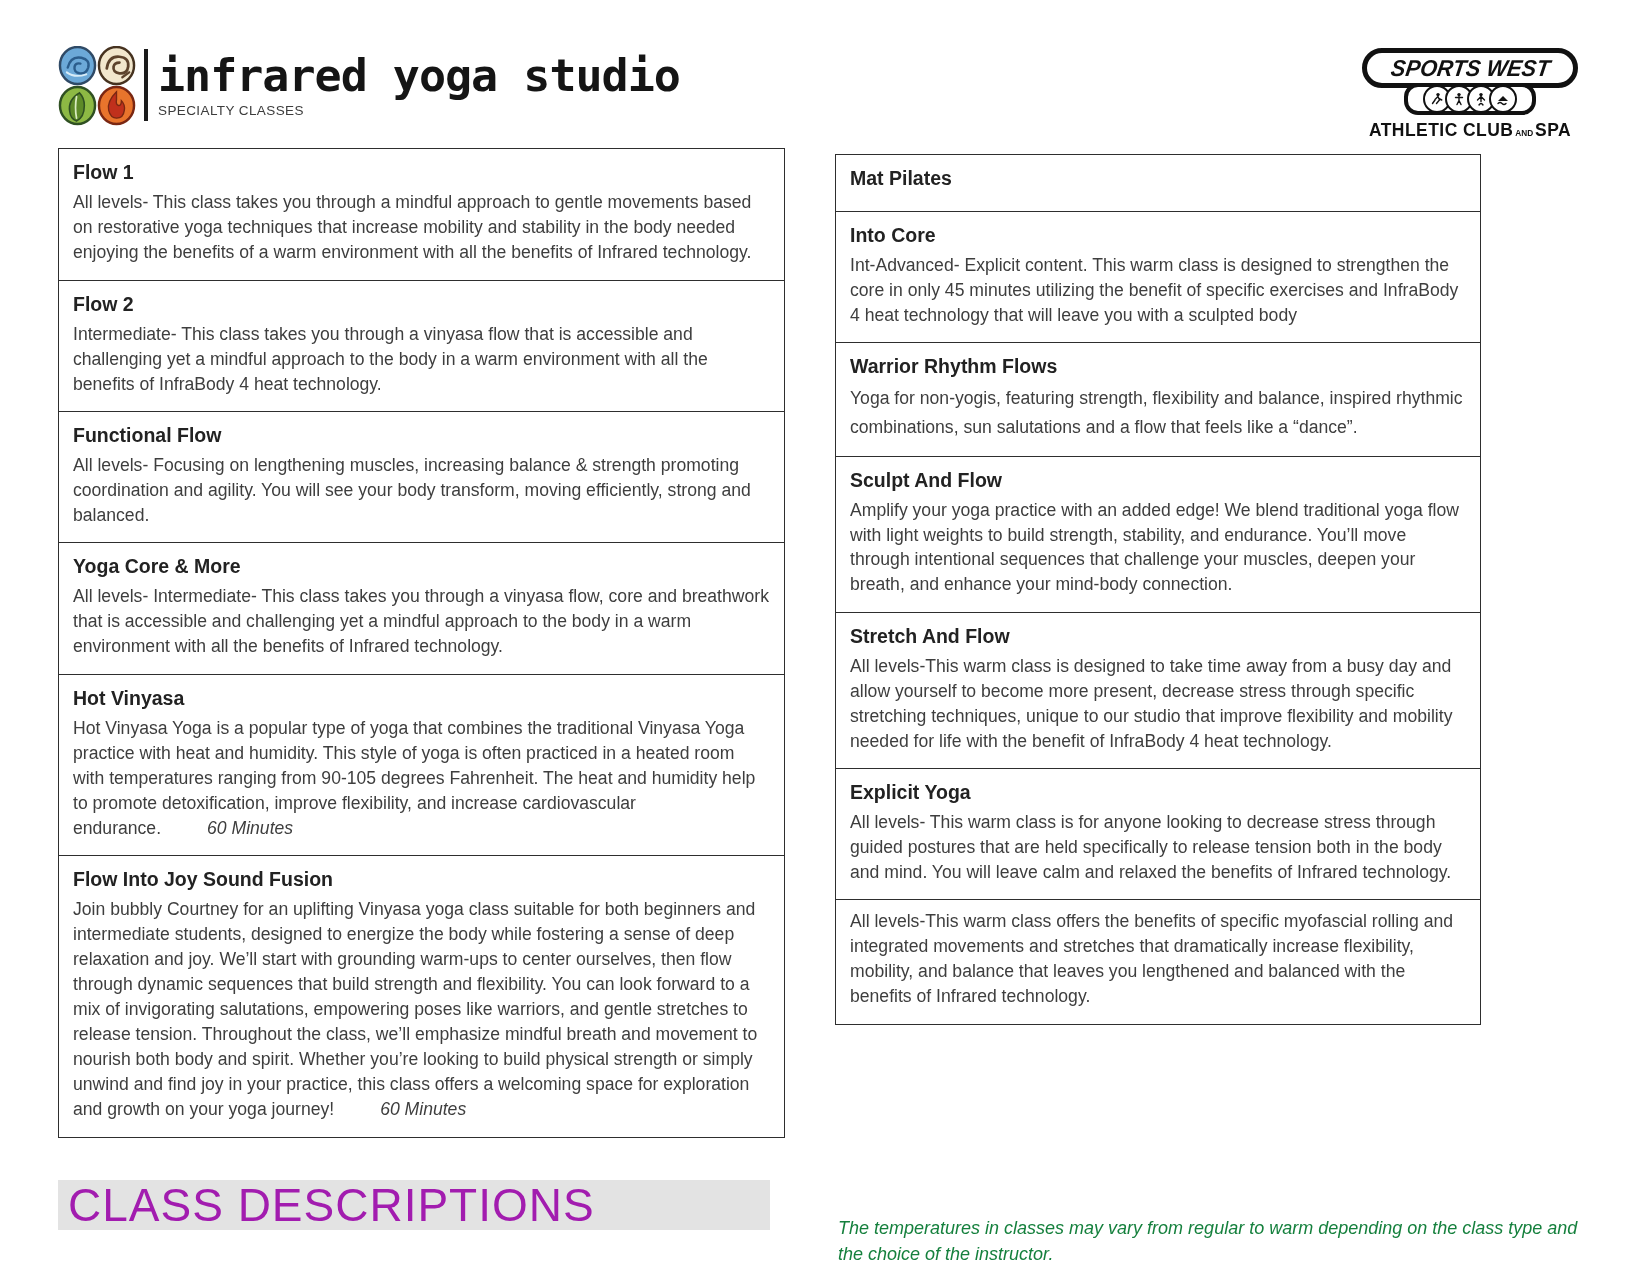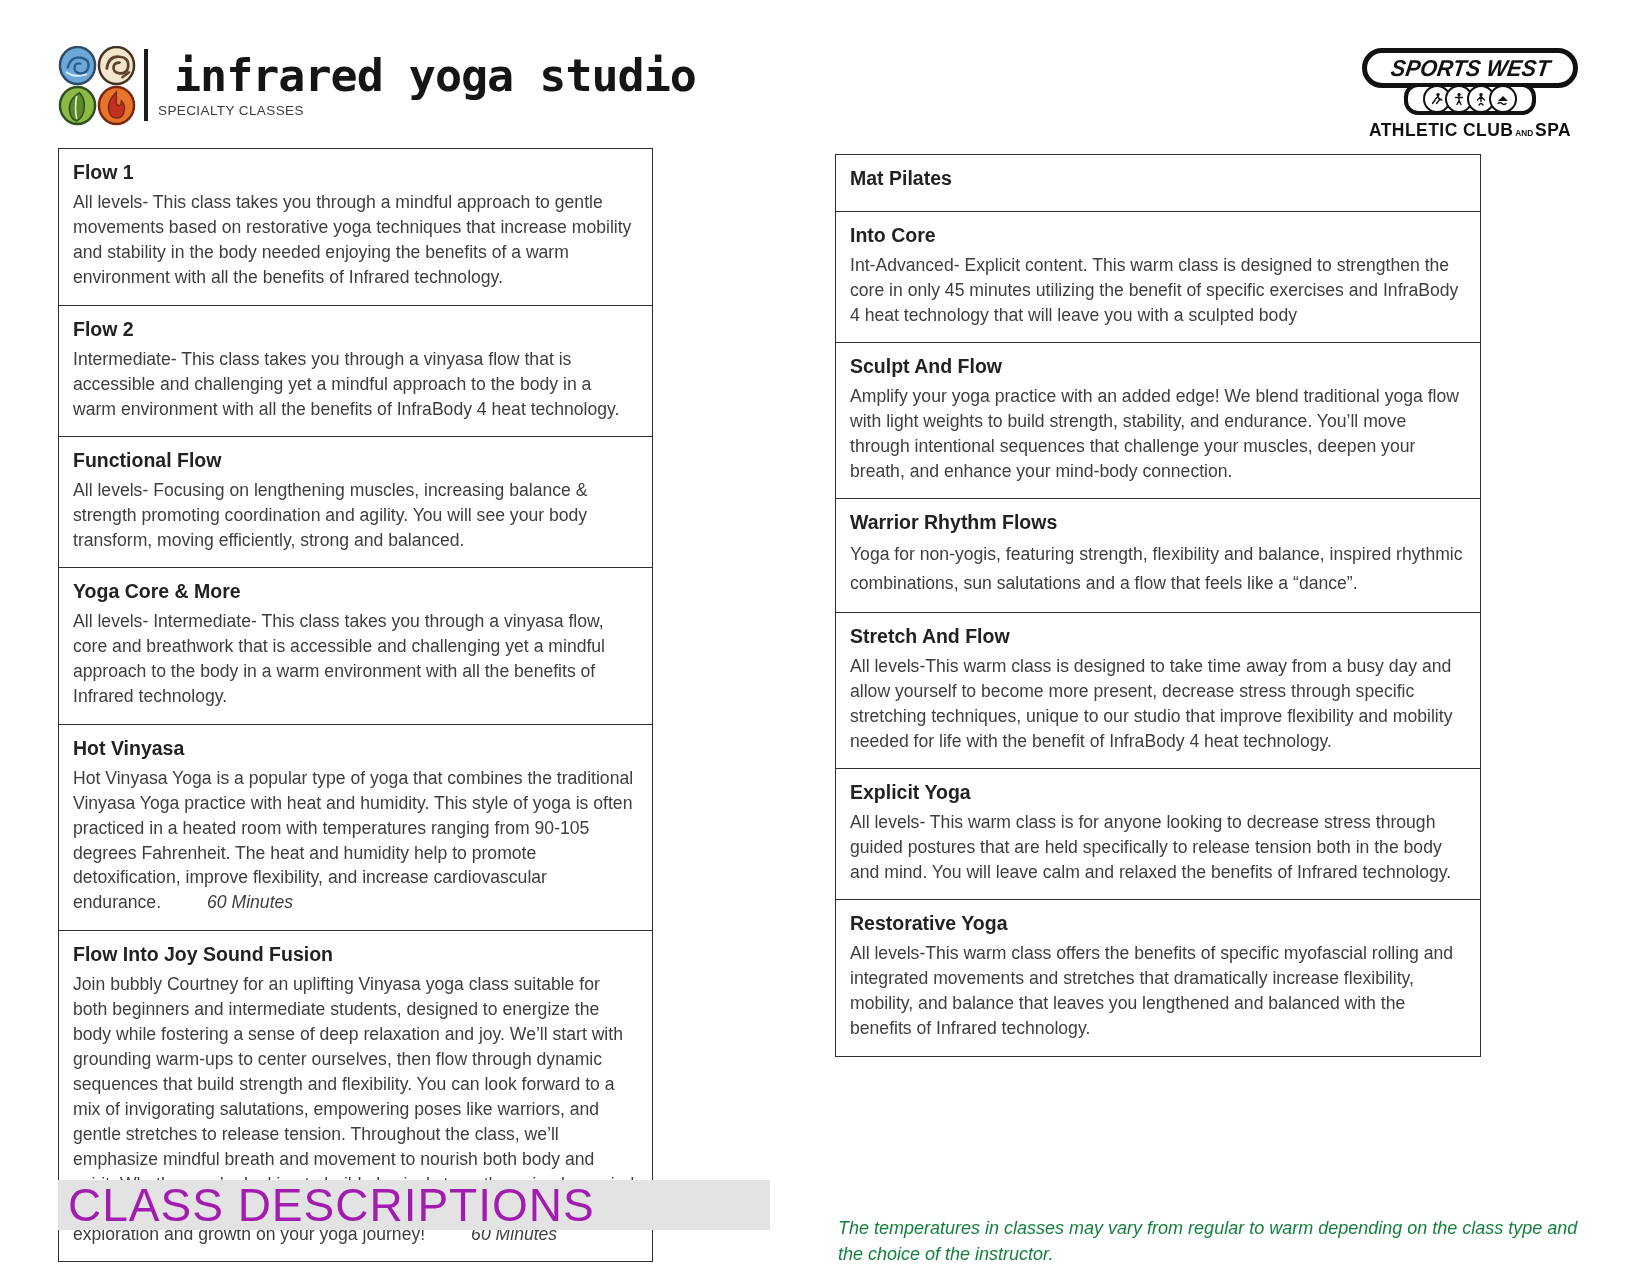--- a/index.html
+++ b/index.html
@@ -4,41 +4,41 @@
 <style>
   html,body{margin:0;padding:0;background:#ffffff;}
   .page{position:relative;width:1650px;height:1275px;background:#ffffff;overflow:hidden;
         font-family:"Liberation Sans",sans-serif;color:#3e3e3e;}
 
   
   .brand{position:absolute;left:58px;top:46px;display:flex;align-items:flex-start;}
   .brand-logo{width:78px;height:80px;flex:0 0 auto;}
   .brand-divider{width:4px;height:72px;background:#1b1b1b;margin:3px 10px 0 8px;}
   .brand-title{font-family:"DejaVu Sans Mono",monospace;font-weight:bold;font-size:45px;
-               letter-spacing:-1px;color:#151515;line-height:1;margin-top:7px;white-space:nowrap;margin-left:16px;}
+               letter-spacing:-1px;color:#151515;line-height:1;margin-top:7px;white-space:nowrap;}
   .brand-sub{font-size:13.5px;letter-spacing:.4px;color:#3c3c3c;margin-top:5px;}
 
   
   .sw{position:absolute;left:1362px;top:48px;width:216px;text-align:center;color:#111;}
   .sw-top{border:5px solid #111;border-radius:20px;height:30px;display:flex;align-items:center;
           justify-content:center;background:#fff;position:relative;z-index:1;}
   .sw-top span{font-weight:900;font-style:italic;font-size:23px;letter-spacing:0;
                transform:skewX(-8deg) scaleX(.95);white-space:nowrap;}
   .sw-mid{width:124px;height:24px;margin:-5px auto 0;border:4px solid #111;border-radius:14px;
           background:#fff;display:flex;align-items:center;justify-content:center;position:relative;z-index:2;}
   .sw-circle{width:24px;height:24px;border:2.5px solid #111;border-radius:50%;background:#fff;
              margin:0 -3px;display:flex;align-items:center;justify-content:center;}
   .sw-bottom{margin-top:4px;display:flex;align-items:baseline;justify-content:center;
              font-weight:800;white-space:nowrap;transform:scaleX(.92);}
   .sw-bottom .big{font-size:19px;letter-spacing:.5px;}
   .sw-bottom .tiny{font-size:9px;margin:0 2px;font-weight:800;}
 
   
   .col{position:absolute;}
-  .col-left{left:58px;top:150px;width:595px;}
+  .col-left{left:58px;top:150px;width:727px;}
   .col-right{left:835px;top:156px;width:646px;}
   .card{border:1.6px solid #2e2e2e;background:#fff;padding:9px 14px 15px;margin-top:-1.6px;}
   .card h3{margin:3px 0 6px;font-size:19.5px;font-weight:bold;color:#222;}
   .card p{margin:0;font-size:17.6px;line-height:1.42;color:#3e3e3e;}
   .duration{font-style:italic;margin-left:46px;}
 
   
   .banner{position:absolute;left:58px;top:1180px;width:712px;height:50px;background:#e3e3e3;
           color:#a21caf;display:flex;align-items:center;padding-left:10px;box-sizing:border-box;
           font-size:46px;font-weight:400;letter-spacing:1px;white-space:nowrap;}
@@ -141,37 +141,36 @@
 
   <div class="col col-right">
     <section class="card">
       <h3>Mat Pilates</h3>
     </section>
     <section class="card">
       <h3>Into Core</h3>
       <p><span>Int-Advanced- Explicit content. This warm class is designed to strengthen the core in only 45 minutes utilizing the benefit of specific exercises and  InfraBody 4 heat technology that will leave you with a sculpted body</span></p>
     </section>
     <section class="card">
+      <h3>Warrior Rhythm Flows</h3>
+      <p style="line-height:1.62"><span>Yoga for non-yogis, featuring strength, flexibility and balance, inspired rhythmic combinations, sun salutations and a flow that feels like a “dance”.</span></p>
+    </section>
+    <section class="card">
       <h3>Sculpt And Flow</h3>
       <p><span>Amplify your yoga practice with an added edge!  We blend traditional yoga flow with light weights to build strength, stability, and endurance. You’ll move through intentional sequences that challenge your muscles, deepen your breath, and enhance your mind-body connection.</span></p>
-    </section>
-    <section class="card">
-      <h3>Warrior Rhythm Flows</h3>
-      <p style="line-height:1.62"><span>Yoga for non-yogis, featuring strength, flexibility and balance, inspired rhythmic combinations, sun salutations and a flow that feels like a “dance”.</span></p>
     </section>
     <section class="card">
       <h3>Stretch And Flow</h3>
       <p><span>All levels-This warm class is designed to take time away from a busy day and allow yourself to become more present, decrease stress through specific stretching techniques, unique to our studio that improve flexibility and mobility needed for life with the benefit of InfraBody 4 heat technology.</span></p>
     </section>
     <section class="card">
       <h3>Explicit Yoga</h3>
       <p><span>All levels- This warm class is for anyone looking to decrease stress through guided postures that are held specifically to release tension both in the body and mind. You will leave calm and relaxed the benefits of Infrared technology.</span></p>
     </section>
     <section class="card">
-      <h3>Restorative Yoga</h3>
       <p><span>All levels-This warm class offers the benefits of specific myofascial rolling and integrated movements and stretches that dramatically increase flexibility, mobility, and balance that leaves you lengthened and balanced with the benefits of Infrared technology.</span></p>
     </section>
   </div>
 
   <div class="banner">CLASS DESCRIPTIONS</div>
   <p class="footnote">The temperatures in classes may vary from regular to warm depending on the class type and the choice of the instructor.</p>
 
 </div>
 
 </body></html>

